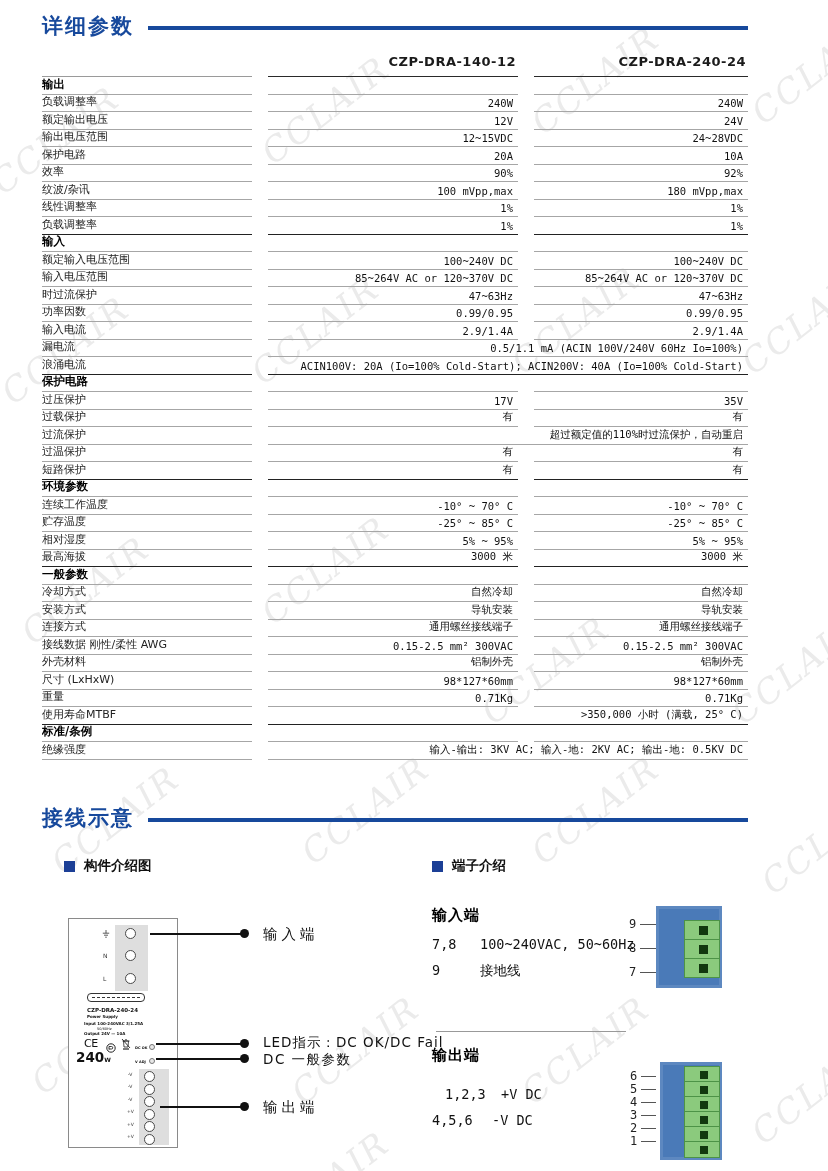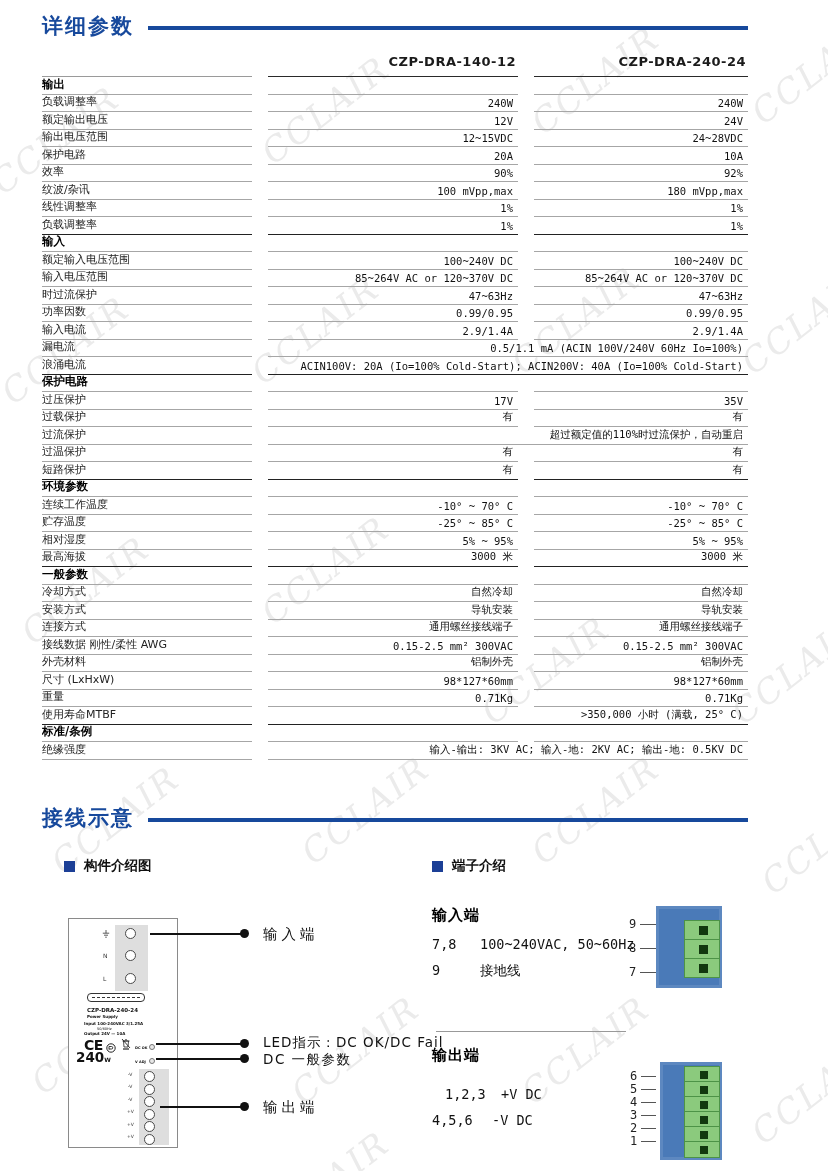--- a/index.html
+++ b/index.html
@@ -339,21 +339,21 @@
       <div class="ring" style="left:56px; top:31px;"></div>
       <div class="ring" style="left:56px; top:54px;"></div>
       <div class="vent">
           <div class="dash"></div>
         </div>
       <div class="dtxt" style="left:18px; top:88px; font-size:5.5px; font-weight:bold;">CZP-DRA-240-24</div>
       <div class="dtxt" style="left:18px; top:95px; font-size:4px; font-weight:bold;">Power Supply</div>
       <div class="dtxt" style="left:15px; top:102px; font-size:4px; font-weight:bold;">Input  100-240VAC  3/1.25A</div>
       <div class="dtxt" style="left:28px; top:107.5px; font-size:3.5px;">50/60Hz</div>
       <div class="dtxt" style="left:15px; top:112px; font-size:4px; font-weight:bold;">Output 24V — 10A</div>
-      <div class="dtxt" style="left:15px; top:118px; font-size:14px; font-weight:bold; letter-spacing:-0.5px;">CE</div>
+      <div class="dtxt" style="left:15px; top:118px; font-size:11px; font-weight:normal; letter-spacing:-0.5px;">CE</div>
       <span style="position:absolute; left:37px; top:119px;">
         <svg width="10" height="10" viewBox="0 0 10 10">
             <circle cx="5" cy="5" r="4.2" stroke="#222" stroke-width="1" fill="none"></circle>
             <path d="M3 6.5 V3.5 H5.5 A1.2 1.2 0 0 1 5.5 6 H3" stroke="#222" stroke-width="0.9" fill="none"></path>
           </svg>
       </span>
       <span style="position:absolute; left:52px; top:116px;">
         <svg width="10" height="12" viewBox="0 0 10 12">
             <path d="M2.5 3 H7.5 L7 9 H3 Z" stroke="#222" stroke-width="0.8" fill="none"></path>
             <path d="M1.5 3 H8.5 M4 1.8 H6" stroke="#222" stroke-width="0.8" fill="none"></path>

